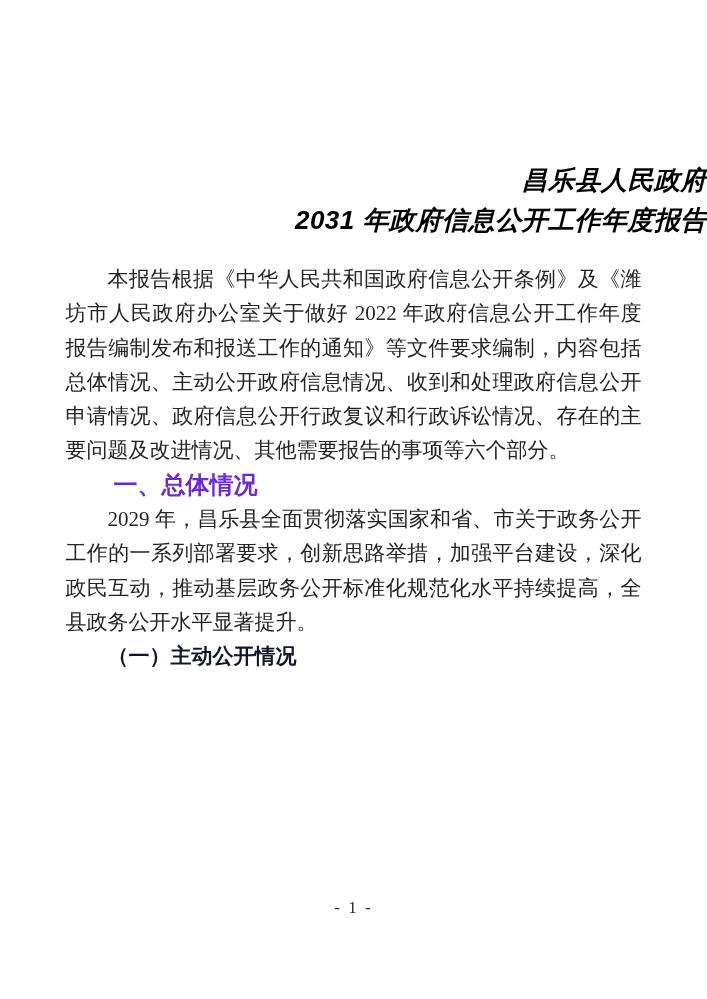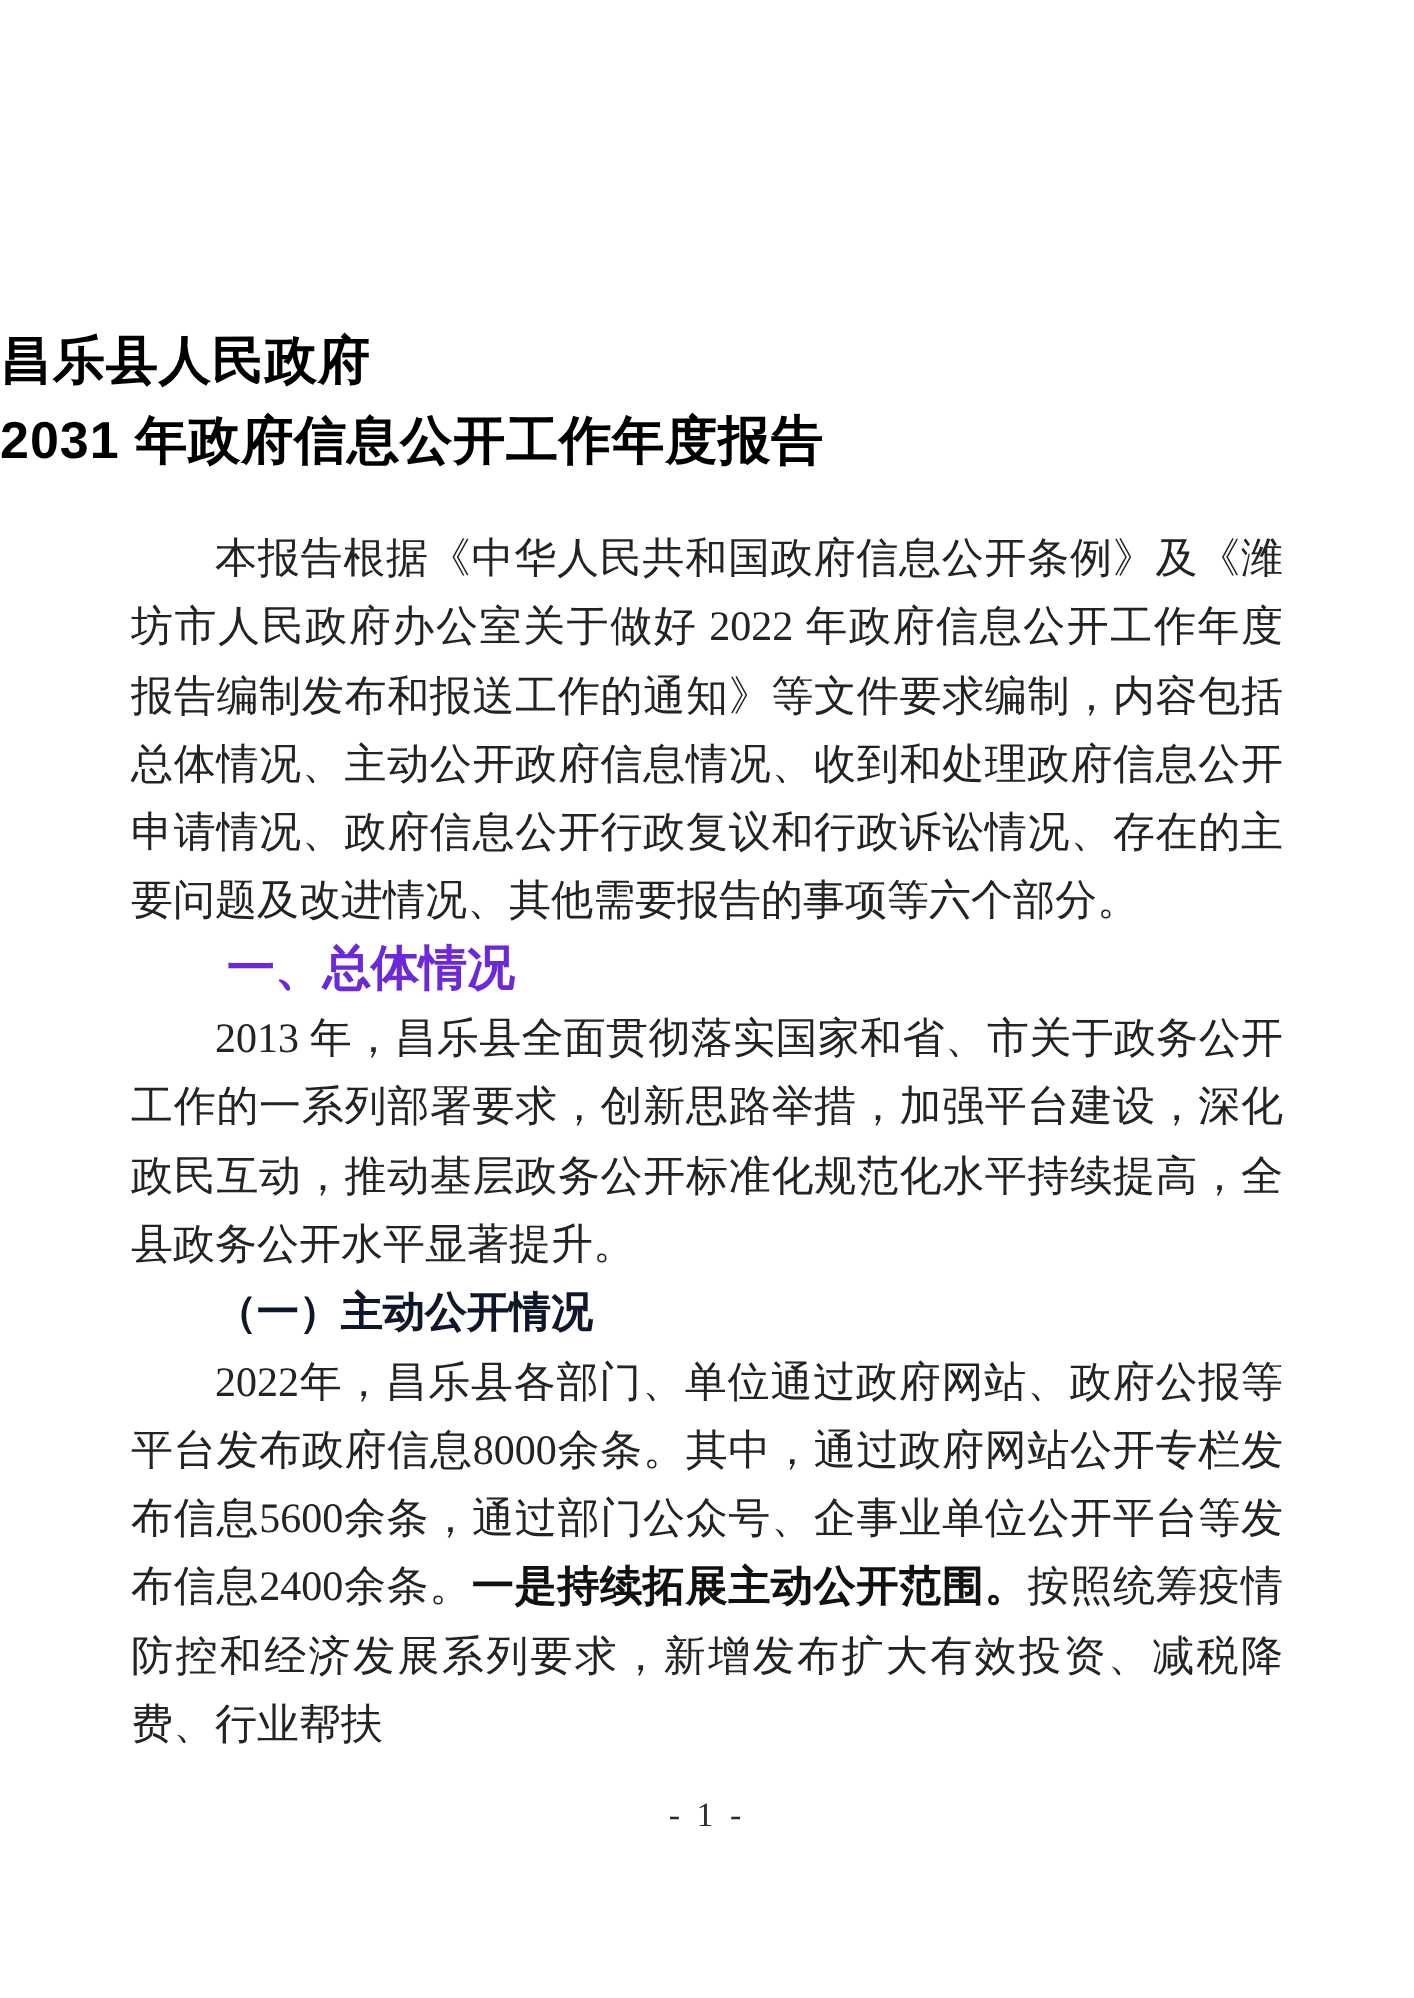--- a/index.html
+++ b/index.html
@@ -10,21 +10,22 @@
   .page {
     position: relative;
     width: 707px;
     height: 999px;
     background: #ffffff;
     overflow: hidden;
     font-family: "Liberation Serif", serif;
   }
   .title-block {
     padding-top: 160px;
-    text-align: left;
+    text-align: right;
+    font-style: italic;
   }
   .title-line {
     margin: 0;
     font-family: "Liberation Sans", sans-serif;
     font-weight: 700;
     font-size: 26px;
     line-height: 40px;
     color: #000000;
     letter-spacing: 0.5px;
   }
@@ -84,23 +85,22 @@
     <h1 class="title-line">昌乐县人民政府</h1>
     <h1 class="title-line">2031 年政府信息公开工作年度报告</h1>
   </header>
 
   <main class="body-block">
 
     <p class="para">本报告根据《中华人民共和国政府信息公开条例》及《潍坊市人民政府办公室关于做好 2022 年政府信息公开工作年度报告编制发布和报送工作的通知》等文件要求编制，内容包括总体情况、主动公开政府信息情况、收到和处理政府信息公开申请情况、政府信息公开行政复议和行政诉讼情况、存在的主要问题及改进情况、其他需要报告的事项等六个部分。</p>
 
     <h2 class="heading-sans">一、总体情况</h2>
 
-    <p class="para">2013 年，昌乐县全面贯彻落实国家和省、市关于政务公开工作的一系列部署要求，创新思路举措，加强平台建设，深化政民互动，推动基层政务公开标准化规范化水平持续提高，全县政务公开水平显著提升。</p>
+    <p class="para">2029 年，昌乐县全面贯彻落实国家和省、市关于政务公开工作的一系列部署要求，创新思路举措，加强平台建设，深化政民互动，推动基层政务公开标准化规范化水平持续提高，全县政务公开水平显著提升。</p>
 
     <h3 class="heading-kai">（一）主动公开情况</h3>
 
-    <p class="para"><span>2022年，昌乐县各部门、单位通过政府网站、政府公报等平台发布政府信息8000余条。其中，通过政府网站公开专栏发布信息5600余条，通过部门公众号、企事业单位公开平台等发布信息2400余条。</span><span class="em-kai">一是持续拓展主动公开范围。</span><span>按照统筹疫情防控和经济发展系列要求，新增发布扩大有效投资、减税降费、行业帮扶</span></p>
 
   </main>
 
   <footer class="page-footer">- 1 -</footer>
 
 </div>
 
 </body></html>

